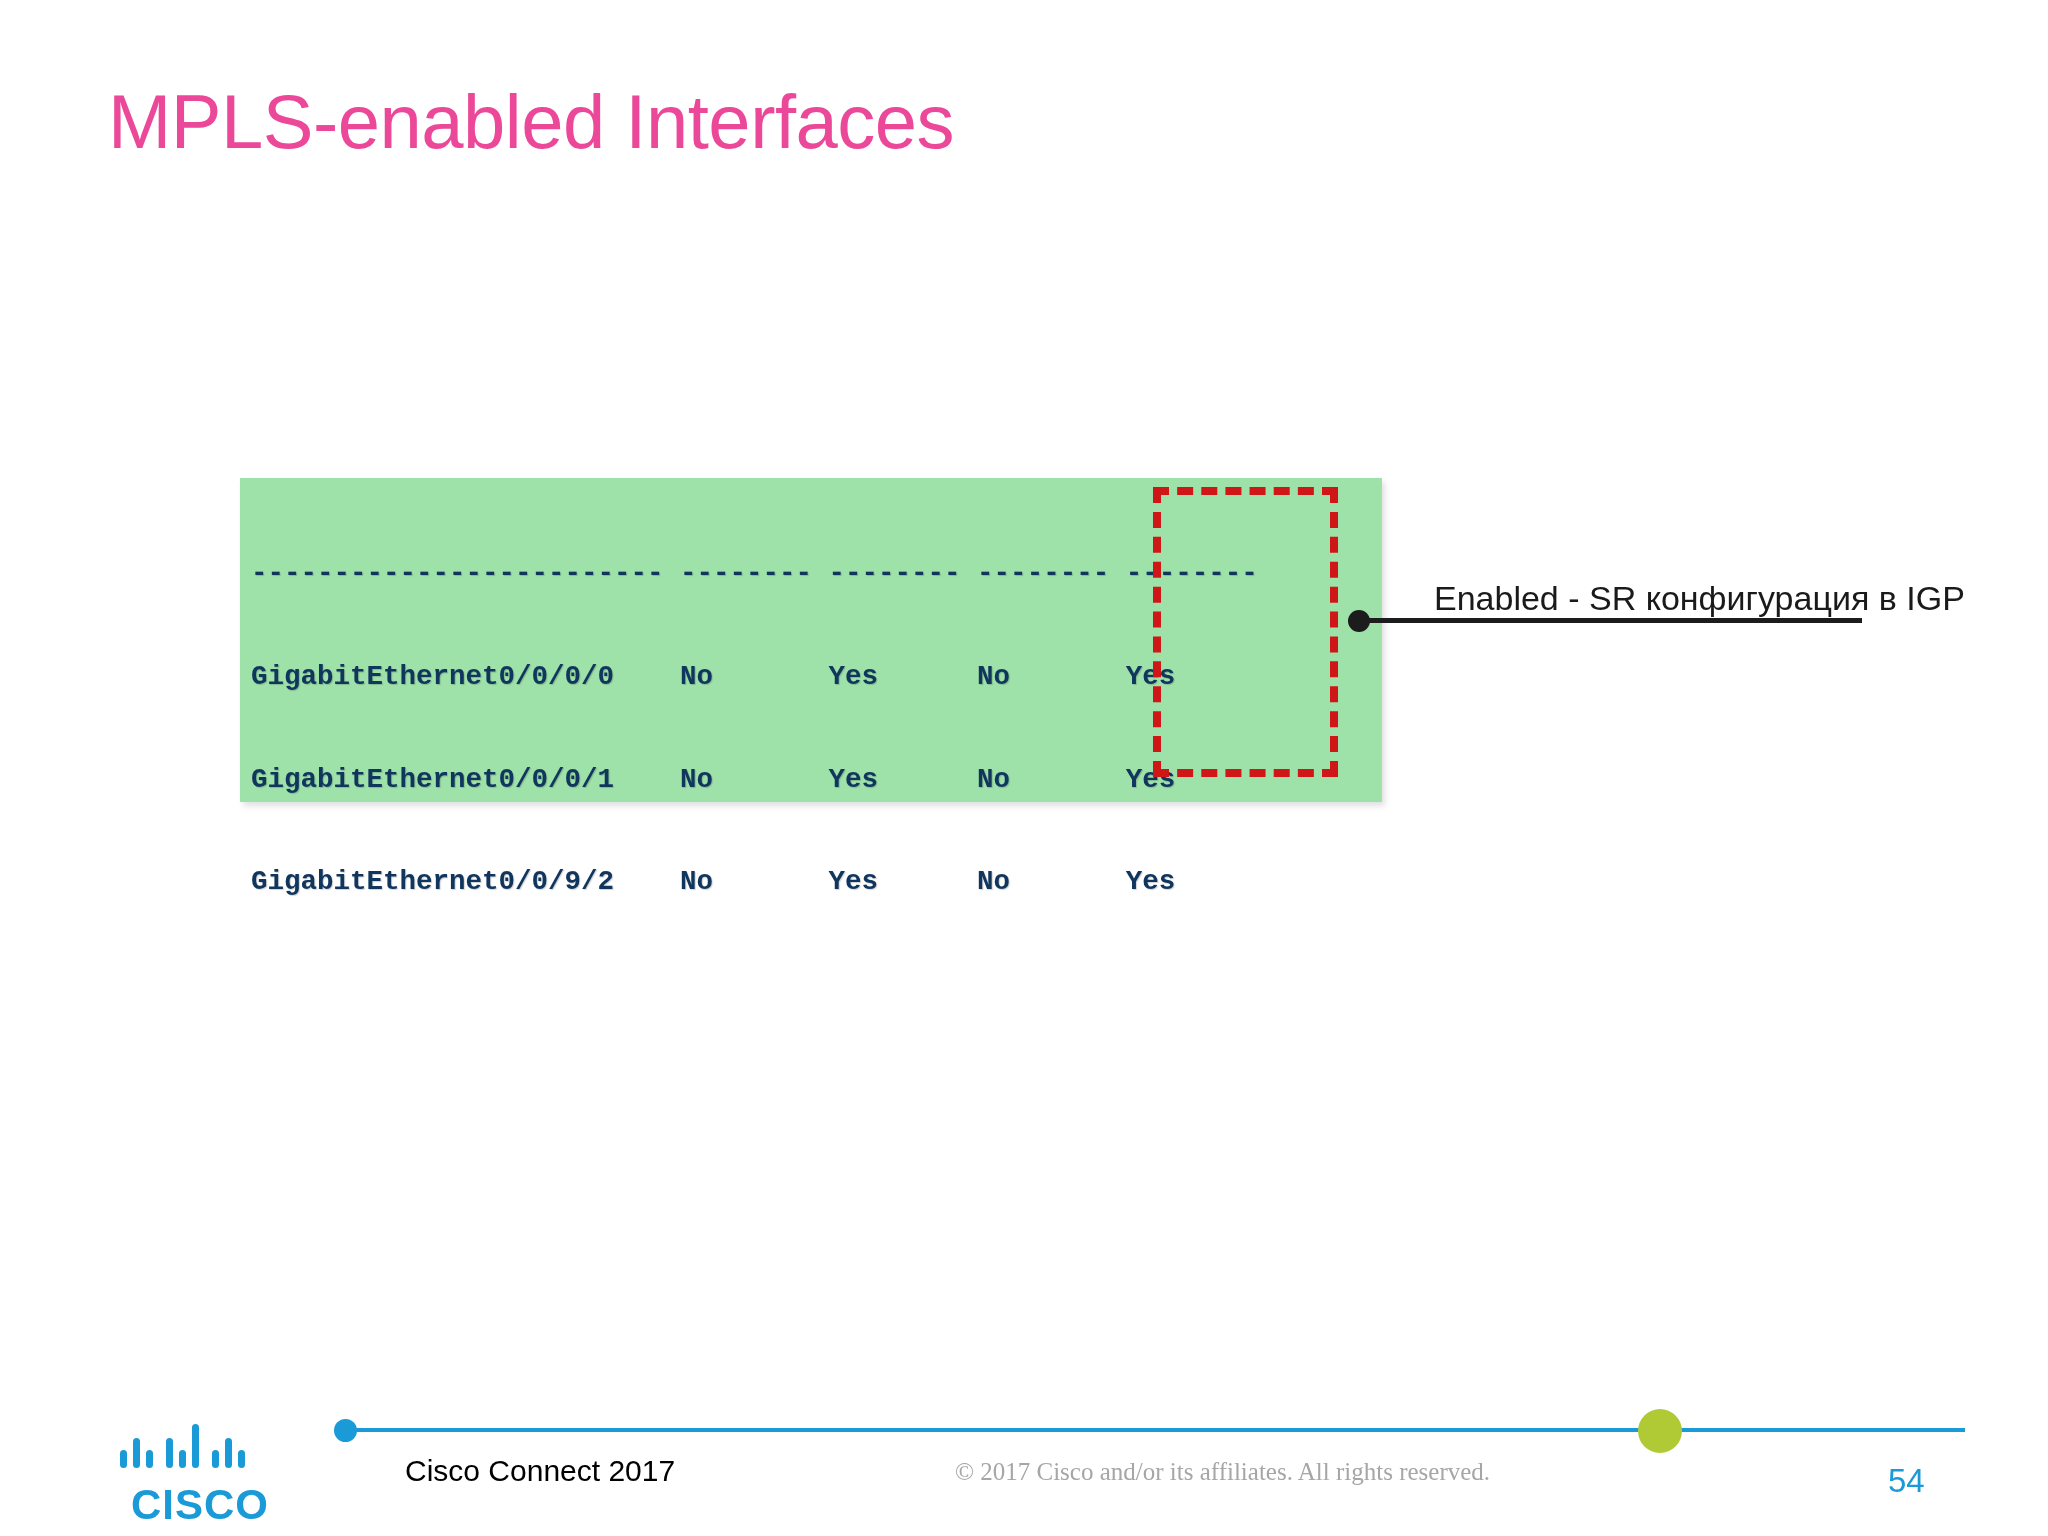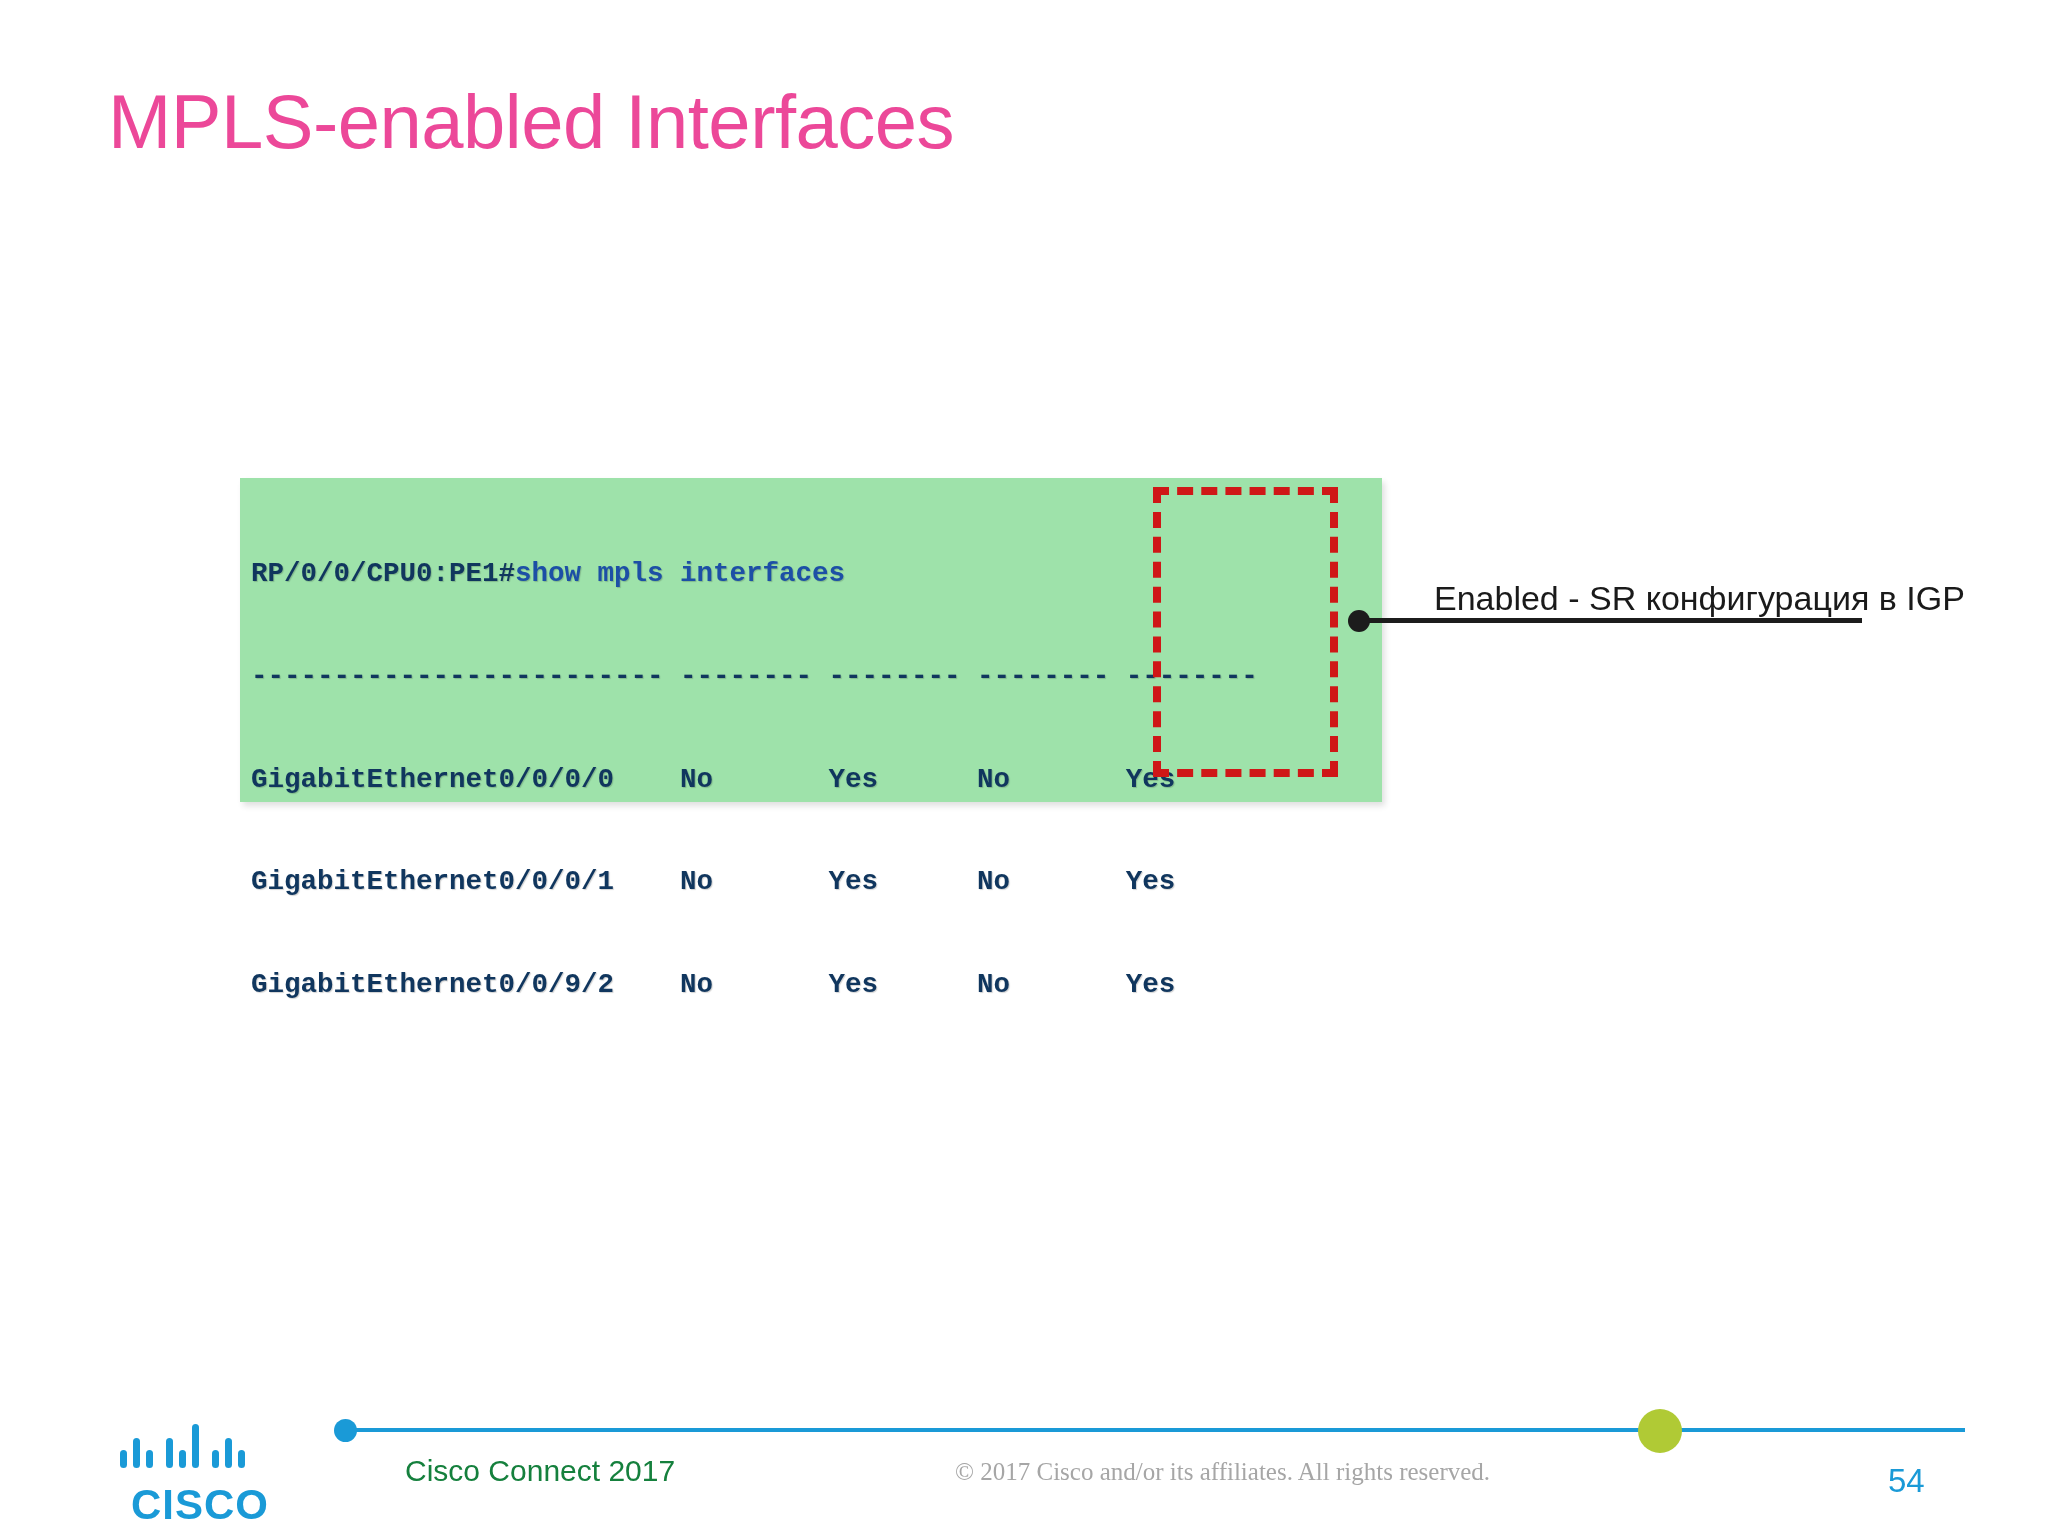--- a/index.html
+++ b/index.html
@@ -124,21 +124,21 @@
     height: 44px;
     border-radius: 50%;
     background: #b0ca35;
   }
   .footer-event {
     position: absolute;
     left: 405px;
     top: 1454px;
     font-family: "Liberation Sans", sans-serif;
     font-size: 30px;
-    color: #15803d;
+    color: #000000;
     white-space: nowrap;
   }
   .footer-copyright {
     position: absolute;
     left: 955px;
     top: 1458px;
     font-family: Liberation Serif, serif;
     font-size: 25px;
     color: #a6a6a6;
     white-space: nowrap;
@@ -189,21 +189,20 @@
 </style>
 </head>
 <body>
 
 <div class="slide">
 
   <div class="slide-title">MPLS-enabled Interfaces</div>
 
   <div class="terminal">
     <div class="terminal-lines">
-      <div class="term-line"><span>RP/0/0/CPU0:PE1#</span><span class="cmd">show mpls interfaces</span></div>
       <div class="term-line">------------------------- -------- -------- -------- --------</div>
       <div class="term-line">GigabitEthernet0/0/0/0    No       Yes      No       Yes</div>
       <div class="term-line">GigabitEthernet0/0/0/1    No       Yes      No       Yes</div>
       <div class="term-line">GigabitEthernet0/0/9/2    No       Yes      No       Yes</div>
     </div>
   </div>
 
   <div class="highlight-box"></div>
 
   <div class="leader-dot"></div>

